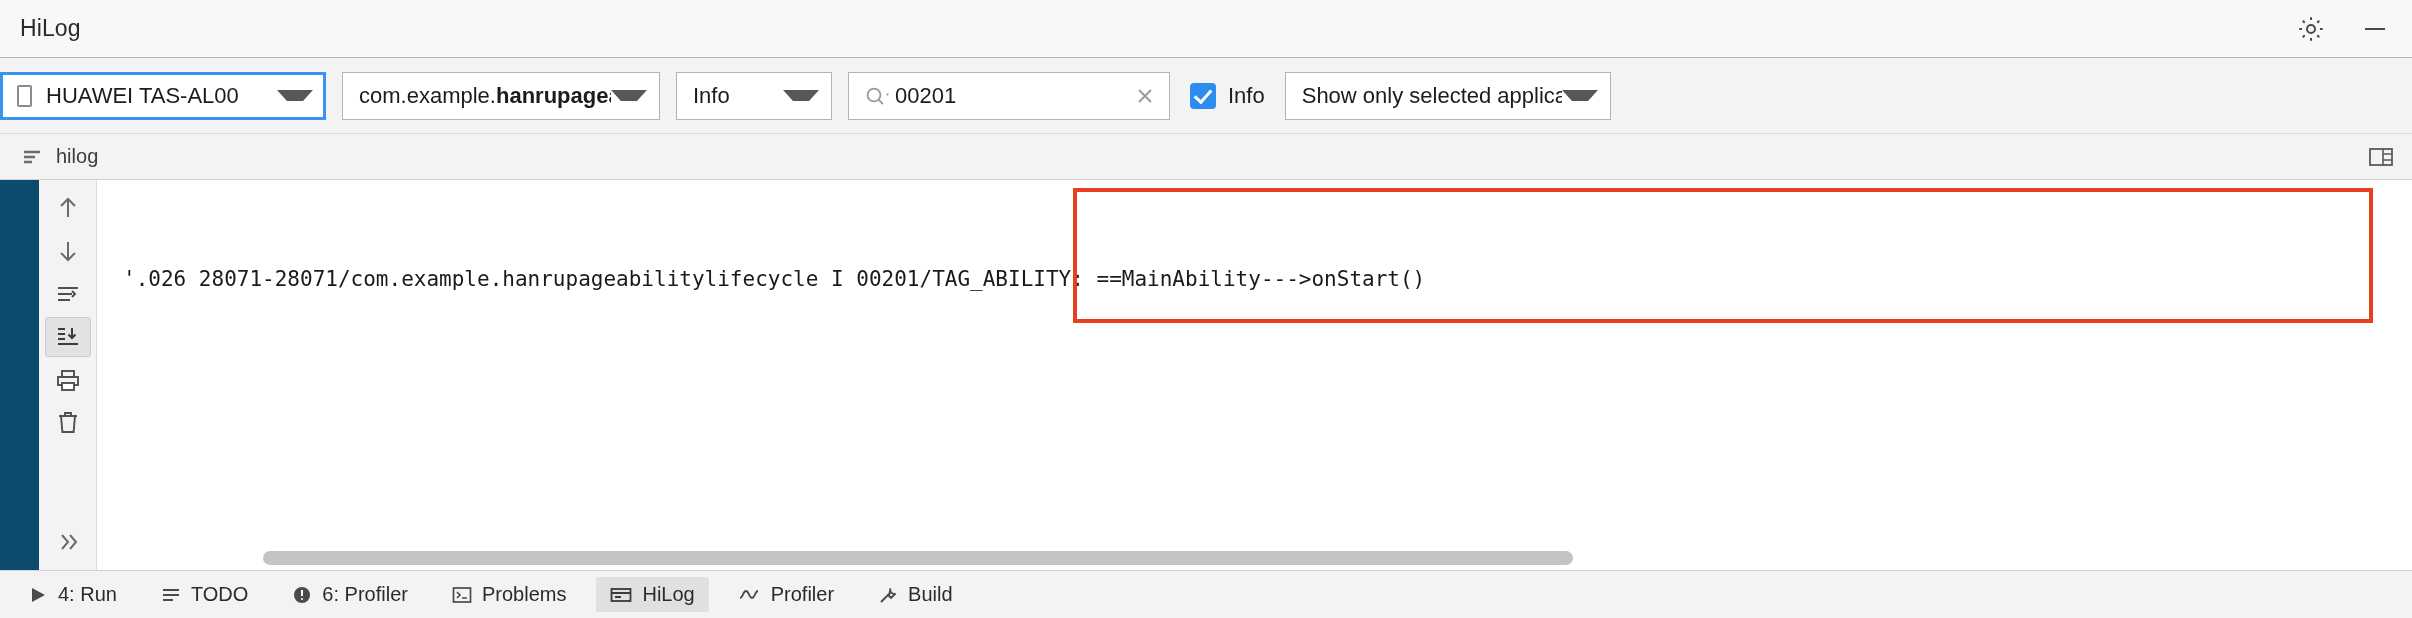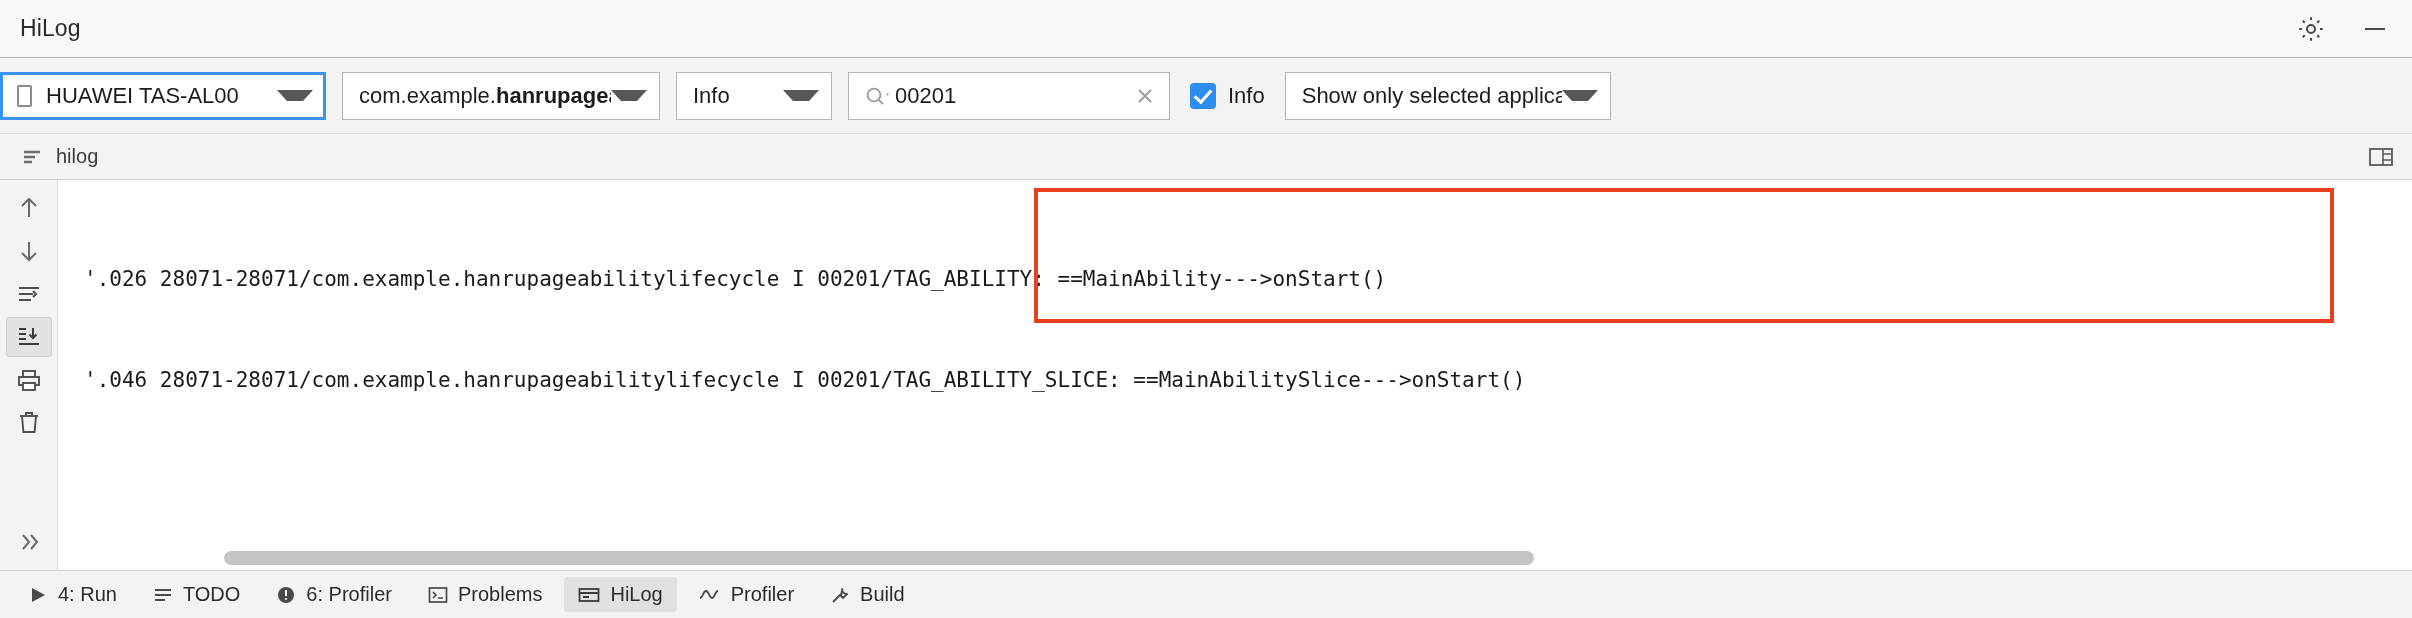--- a/index.html
+++ b/index.html
@@ -113,21 +113,21 @@
     background: #f3f3f3;
     display: flex; align-items: center;
     padding: 0 18px 0 22px;
     border-bottom: 1px solid #d2d2d2;
   }
   .logtab { display: flex; align-items: center; gap: 12px; cursor: pointer; }
   .logtab-label { font-size: 20px; color: #3c3c3c; }
   .logtabs-right { margin-left: auto; display:flex; align-items:center; }
 
   
-  .body { flex: 1; display: flex; min-height: 0; background: #ffffff; }
+  .body { flex: 1; display: flex; min-height: 0; background: #ffffff; margin-left: 39px; }
 
   .gutter {
     width: 58px; min-width: 58px;
     background: #f3f3f3;
     border-right: 1px solid #dcdcdc;
     display: flex; flex-direction: column; align-items: center;
     padding-top: 8px; gap: 3px;
   }
   .gbtn {
     width: 46px; height: 40px;
@@ -177,21 +177,21 @@
     width: 1310px; height: 14px;
     background: #c4c4c4; border-radius: 7px; cursor: pointer;
   }
 
   
   .statusbar {
     height: 48px; min-height: 48px;
     background: #f3f3f3;
     border-top: 1px solid #d2d2d2;
     display: flex; align-items: center;
-    padding: 0 10px 0 14px; gap: 8px;
+    padding: 0 10px 0 14px; gap: 16px;
   }
   .sbtab {
     display: flex; align-items: center; gap: 10px;
     padding: 6px 14px; cursor: pointer; border-radius: 3px;
   }
   .sbtab.active { background: #e0e0e0; }
   .sbtab-label { font-size: 20px; color: #2b2b2b; white-space: nowrap; }
   svg { display: block; }
 </style>
 </head>
@@ -336,21 +336,20 @@
           <svg width="24" height="22" viewBox="0 0 24 22" fill="none" stroke="#6a6a6a" stroke-width="2">
             <path d="M6 4l6 7-6 7M14 4l6 7-6 7"></path>
           </svg>
         </span>
       </div>
     </div>
 
     <div class="logpane">
       <div class="loglines">
         <div class="logline">'.026 28071-28071/com.example.hanrupageabilitylifecycle I 00201/TAG_ABILITY: ==MainAbility---&gt;onStart()</div>
-        <div class="logline">'.046 28071-28071/com.example.hanrupageabilitylifecycle I 00201/TAG_ABILITY_SLICE: ==MainAbilitySlice---&gt;onStart()</div>
         
         <div class="redbox"></div>
       </div>
       <div class="hscroll">
         <div class="hscroll-track">
           <div class="hscroll-thumb"></div>
         </div>
       </div>
     </div>
   </div>

